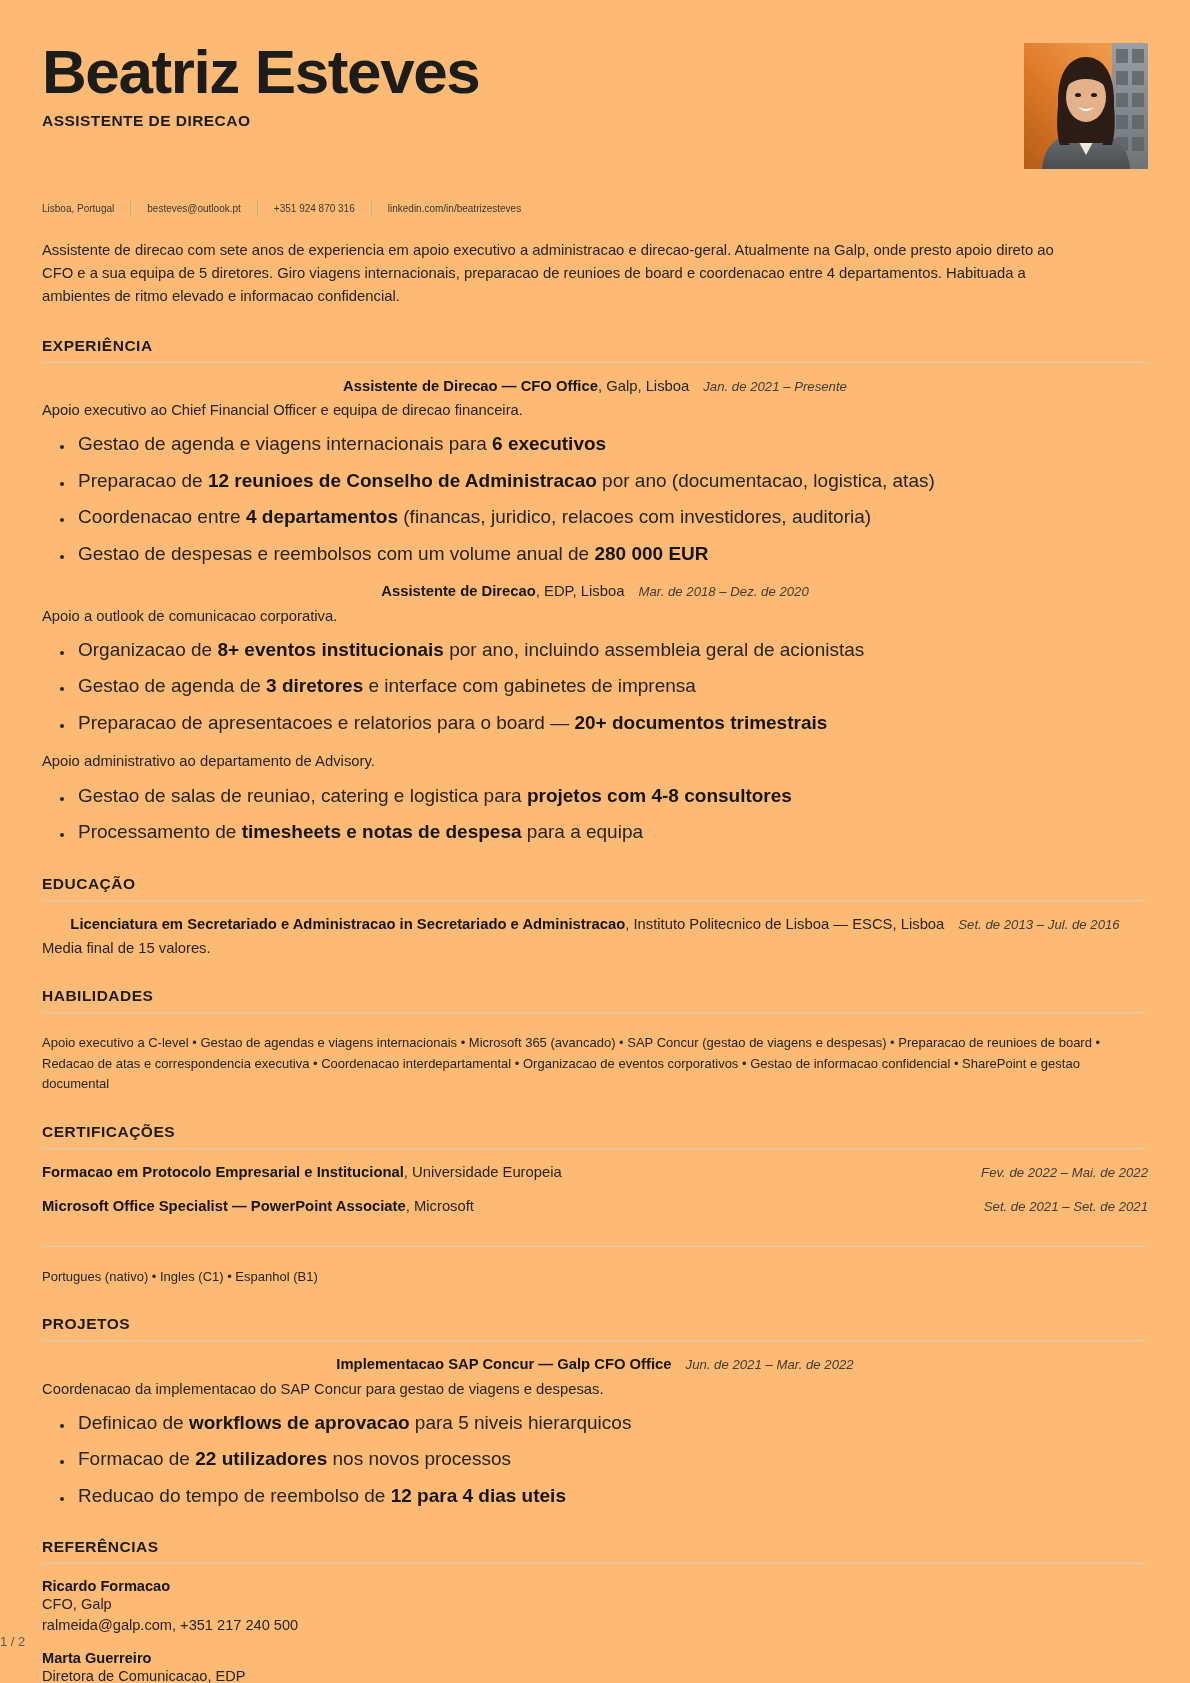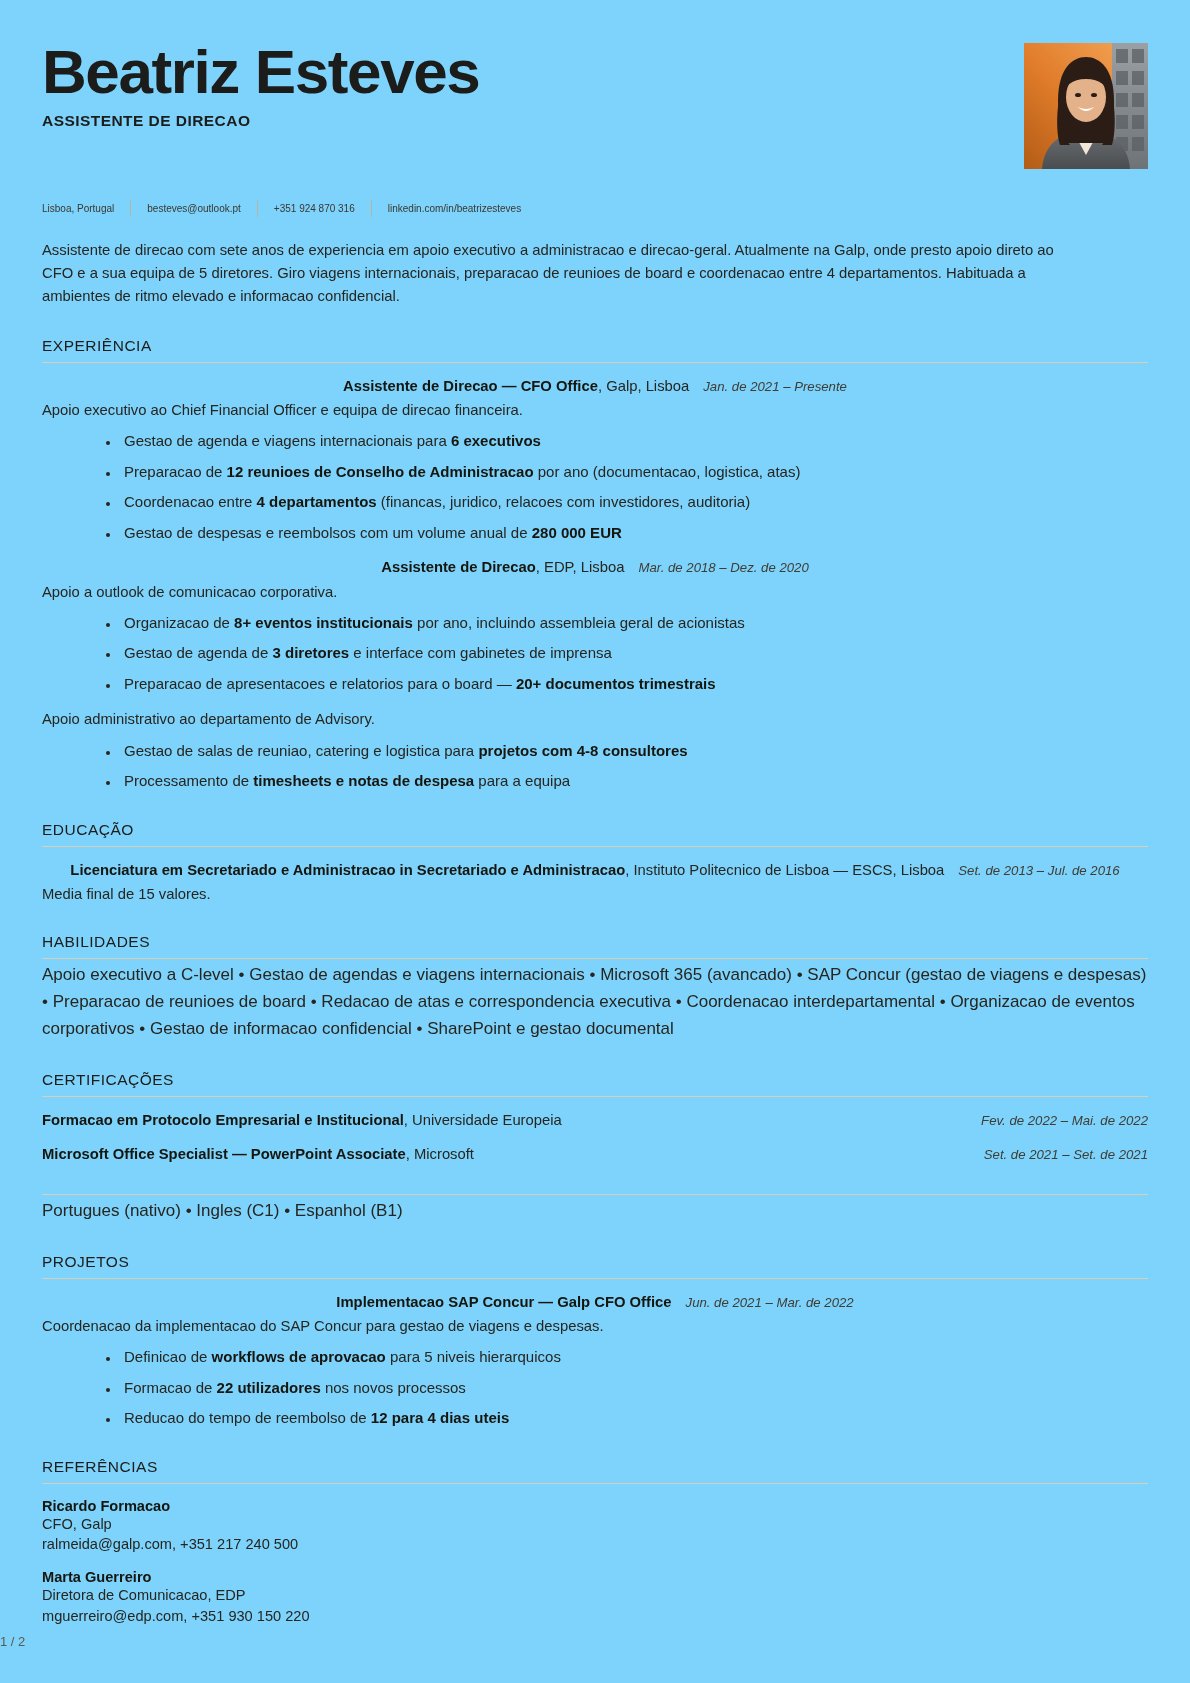--- a/index.html
+++ b/index.html
@@ -8,21 +8,21 @@
     width: 1190px;
     height: 1683px;
     background: #f4f1e4;
     font-family: "Liberation Sans", sans-serif;
   }
 
   .page {
     position: relative;
     width: 1190px;
     height: 1683px;
-    background: #7dd3fc;
+    background: #fdba74;
     padding: 40px 42px 0 42px;
   }
 
   
   .header {
     position: relative;
     min-height: 130px;
   }
   .header-left {
     padding-right: 180px;
@@ -76,21 +76,21 @@
     font-size: 14.8px;
     line-height: 1.57;
     color: #26251f;
     max-width: 1030px;
   }
 
   
   .section { margin-top: 28px; }
   .section-title {
     font-size: 15.5px;
-    font-weight: 400;
+    font-weight: 700;
     letter-spacing: 0.5px;
     color: #1c1c1a;
     padding-bottom: 7px;
   }
   .rule {
     height: 1px;
     background: #d8cfb4;
     width: 100%;
   }
 
@@ -120,33 +120,32 @@
     color: #26251f;
     margin-top: 2px;
     line-height: 1.5;
   }
 
   ul.bullets {
     margin-top: 9px;
     padding-left: 32px;
   }
   ul.bullets li {
-    font-size: 15px;
+    font-size: 19px;
     color: #26251f;
     line-height: 1.5;
     margin-bottom: 8px;
     padding-left: 4px;
-    margin-left: 46px;
   }
   ul.bullets li::marker { font-size: 12px; color: #26251f; }
   ul.bullets li b { font-weight: 700; color: #16160f; }
 
   .blocktext {
-    margin-top: 3px;
-    font-size: 17px;
+    margin-top: 20px;
+    font-size: 13px;
     line-height: 1.58;
     color: #26251f;
   }
 
   .cert-row {
     display: flex;
     align-items: baseline;
     justify-content: space-between;
     gap: 20px;
     margin-top: 13px;

